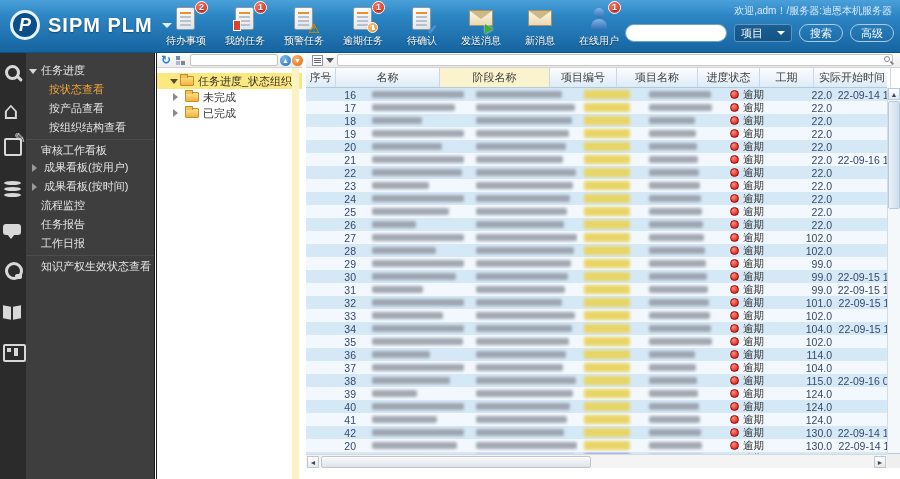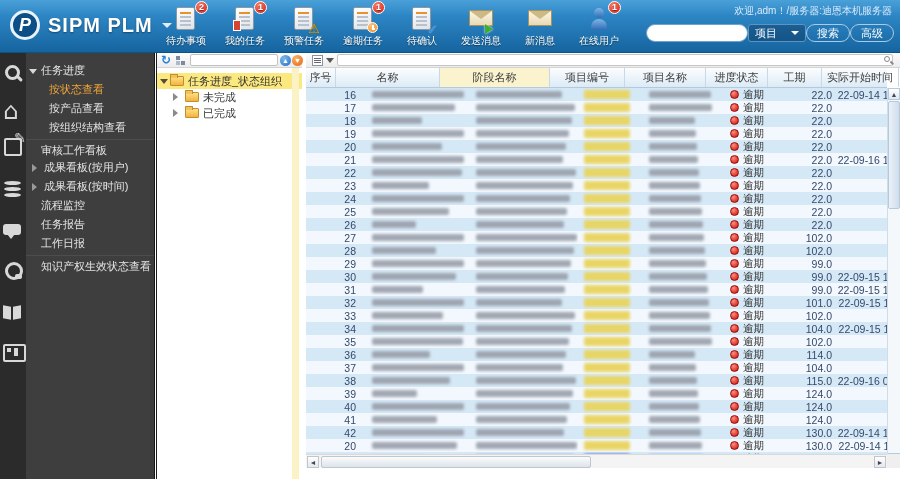--- a/index.html
+++ b/index.html
@@ -45,21 +45,21 @@
     border-left:11px solid transparent; border-right:11px solid transparent; border-top:8px solid #cdb986; }
   .ov-send { right:-4px; bottom:-2px; width:0; height:0; border:5px solid transparent;
     border-left:8px solid #3fae2a; filter:drop-shadow(0 0 1px #fff); }
   .t-person { position:absolute; left:4px; top:1px; width:18px; height:24px; }
   .t-person::before { content:""; position:absolute; left:4px; top:1px; width:10px; height:10px;
     border-radius:50%; background:linear-gradient(#7fb4e8,#2f6db4); }
   .t-person::after { content:""; position:absolute; left:1px; top:12px; width:16px; height:11px;
     border-radius:8px 8px 2px 2px; background:linear-gradient(#7fb4e8,#2f6db4); }
 
   .welcome { position:absolute; right:8px; top:4px; color:#d8eafb; font-size:10px; }
-  .searchbar { position:absolute; right:6px; top:24px; display:flex; align-items:center; }
+  .searchbar { position:absolute; right:6px; top:24px; display:flex; gap:7px; align-items:center; }
   .top-search { width:102px; height:18px; border-radius:9px; border:1px solid #6ea3cd; background:#fff;
     padding:0 8px; font-size:11px; outline:none; }
   .top-select { width:58px; height:18px; background:rgba(6,38,72,.35); border:1px solid #5f93c0;
     border-radius:3px; color:#fff; font-size:11px; display:flex; align-items:center;
     justify-content:space-between; padding:0 6px; cursor:pointer; }
   .sel-caret { width:0; height:0; border:4px solid transparent; border-top-color:#fff; margin-top:4px; }
   .pill { height:18px; padding:0 10px; border-radius:9px; border:1px solid #a9cbe6;
     background:transparent; color:#fff; font-size:11px; cursor:pointer; }
 
   
@@ -124,21 +124,21 @@
   .tree-filter { position:absolute; left:33px; top:1px; width:88px; height:12px; border:1px solid #c2c2c2;
     border-radius:2px; font-size:9px; padding:0 3px; outline:none; }
   .dot-btn { position:absolute; top:2px; width:11px; height:11px; border-radius:50%; cursor:pointer;
     color:#fff; font-size:7px; line-height:11px; text-align:center; }
   .dot-blue { left:123px; background:radial-gradient(circle at 35% 30%, #7db7ec, #2470c2); }
   .dot-orange { left:135px; background:radial-gradient(circle at 35% 30%, #ffb066, #e2660c); }
   .tree-body { position:relative; padding-top:5px; }
   .tree-strip { position:absolute; right:3px; top:15px; bottom:0; width:7px; background:#fbf3c6; }
   .trow { position:relative; height:16px; display:flex; align-items:center; font-size:11px; color:#333;
     cursor:pointer; white-space:nowrap; }
-  .trow.selected { background:#fbe87f; }
+  .trow.selected { background:#fbe87f;justify-content:center; }
   .tcaret-down { width:0; height:0; border:4px solid transparent; border-top:5px solid #5a4a3a;
     margin:4px 2px 0 3px; }
   .tcaret-right { width:0; height:0; border:4px solid transparent; border-left:5px solid #8a8a8a;
     margin:0 3px 0 16px; }
   .folder { position:relative; width:14px; height:10px; margin-right:4px; flex:none;
     background:linear-gradient(#ffe089,#f2b43e); border:1px solid #c08f2b; border-radius:1px; }
   .folder::before { content:""; position:absolute; left:-1px; top:-3px; width:6px; height:3px;
     background:#f2c35a; border:1px solid #c08f2b; border-bottom:none; border-radius:1px 1px 0 0; }
 
   
@@ -302,21 +302,21 @@
     <div class="gp-toolbar">
       <span class="grid-menu-icon"></span>
       <span class="grid-menu-caret"></span>
       <input class="grid-filter" style="">
       <span class="grid-mag"></span>
     </div>
     <div class="ghead" id="ghead">
         <div class="th" style="width: 30px;">序号</div>
         <div class="th" style="width: 104px;">名称</div>
         <div class="th phase-col" style="width: 110px;">阶段名称</div>
-        <div class="th" style="width: 75px;">项目编号</div>
+        <div class="th" style="width: 67px;">项目编号</div>
         <div class="th" style="width: 81px;">项目名称</div>
         <div class="th" style="width: 62px;">进度状态</div>
         <div class="th" style="width: 54px;">工期</div>
         <div class="th" style="width: 77px;">实际开始时间</div>
       </div>
     <div class="grows" id="grows">
         <div class="gr even">
           <div class="td num" style="width: 30px;">16</div>
           <div class="td" style="width: 104px;">
             <span class="blur td-name" style="width: 92px;"></span>

